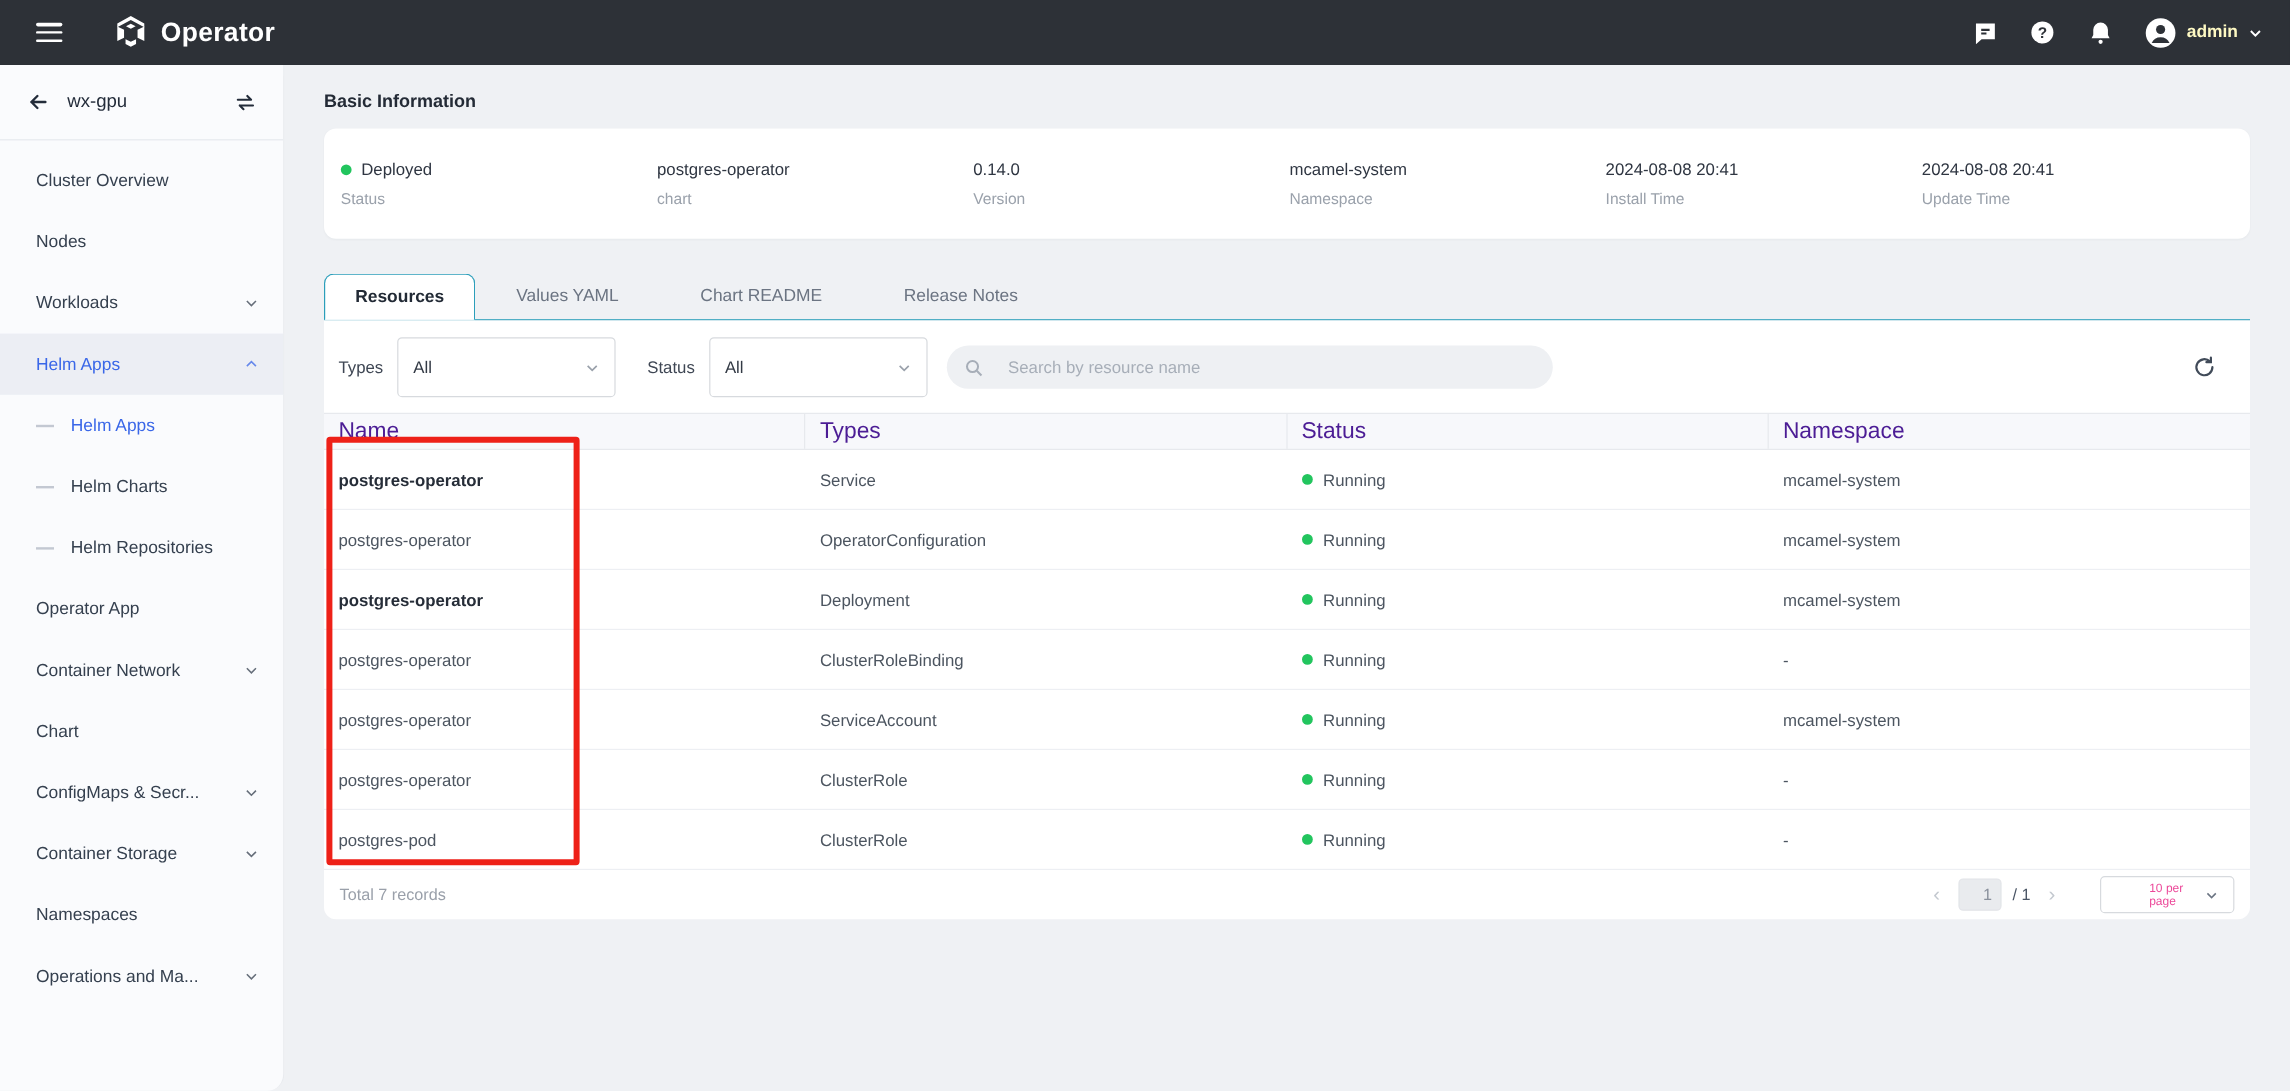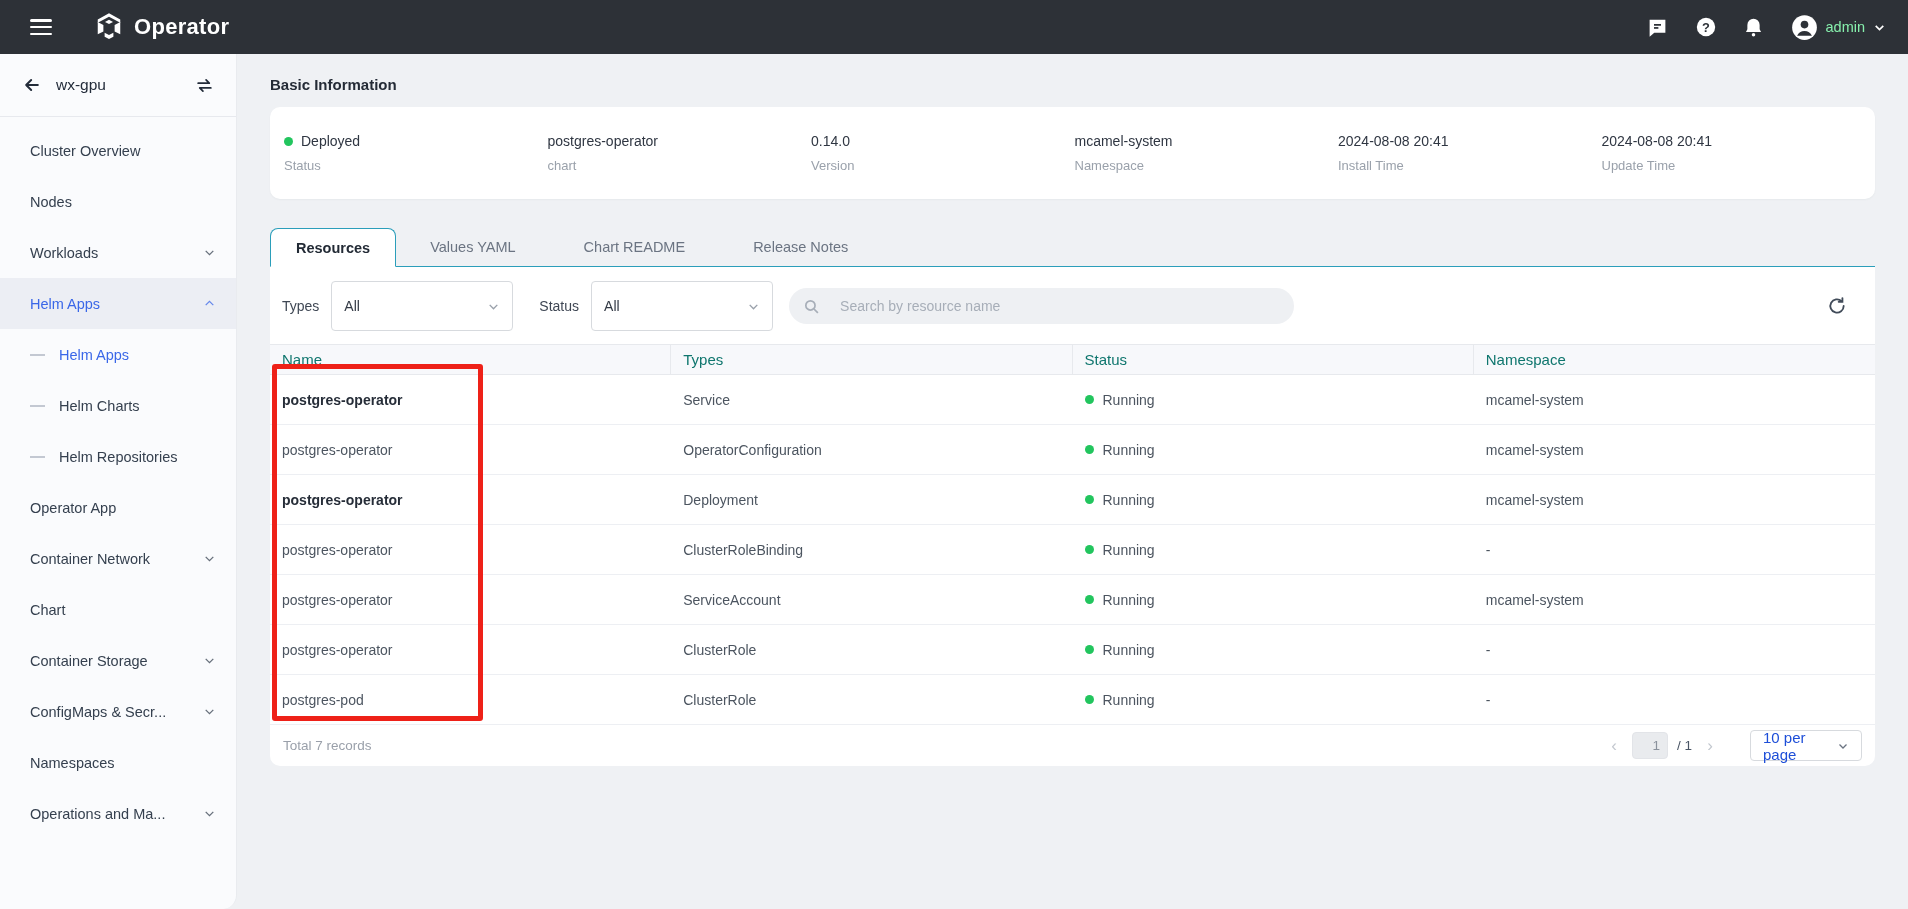--- a/index.html
+++ b/index.html
@@ -9,21 +9,21 @@
   
   .top-header { position:fixed; top:0; left:0; width:1908px; height:54px; background:#2d3137;
     display:flex; align-items:center; padding:0 22px; z-index:50; }
   .hamburger { width:22px; height:16px; display:flex; flex-direction:column; justify-content:space-between; cursor:pointer; margin-left:8px; }
   .hamburger span { display:block; height:2.5px; background:#fff; border-radius:2px; }
   .brand { display:flex; align-items:center; gap:10px; margin-left:42px; }
   .brand-name { color:#fff; font-size:22px; font-weight:700; letter-spacing:.3px; }
   .header-right { margin-left:auto; display:flex; align-items:center; gap:26px; }
   .hdr-icon { width:22px; height:22px; display:flex; align-items:center; justify-content:center; cursor:pointer; }
   .admin-wrap { display:flex; align-items:center; gap:8px; cursor:pointer; }
-  .admin-name { color:#86efac; font-size:14.5px; }
+  .admin-name { color:#fef9c3; font-size:14.5px;font-weight:bold; }
 
   
   .sidebar { position:fixed; top:54px; left:0; width:237px; height:855px; background:#fafbfd;
     border-right:1px solid #e9ebef; border-radius:0 0 14px 0; z-index:40; }
   .sidebar-top { display:flex; align-items:center; height:62px; padding:0 22px; gap:14px; }
   .sidebar-cluster-name { font-size:15.5px; color:#232c3a; font-weight:500; flex:1; }
   .sidebar-divider { height:1px; background:#e7e9ee; margin:0 0 8px 0; }
   .nav-item { height:51px; display:flex; align-items:center; padding:0 20px 0 30px; font-size:14.5px;
     color:#35404f; cursor:pointer; }
   .nav-item .label { flex:1; white-space:nowrap; overflow:hidden; text-overflow:ellipsis; }
@@ -70,21 +70,21 @@
     padding:0 14px; gap:20px; margin-left:4px; }
   .search-pill input { border:none; outline:none; background:transparent; font-size:14px; color:#333a45; flex:1;
     font-family:inherit; }
   .search-pill input::placeholder { color:#a7aeb8; }
   .refresh-btn { margin-left:auto; margin-right:14px; width:24px; height:24px; display:flex; align-items:center;
     justify-content:center; cursor:pointer; }
 
   
   .tbl-header { display:grid; grid-template-columns:1fr 1fr 1fr 1fr; height:31px; background:#f7f8fb;
     border-top:1px solid #e7e9ed; border-bottom:1px solid #e7e9ed; }
-  .tbl-header .hcell { display:flex; align-items:center; padding-left:12px; font-size:15px; color:#0f766e;
+  .tbl-header .hcell { display:flex; align-items:center; padding-left:12px; font-size:19px; color:#4c1d95;
     border-right:1px solid #e7e9ed; }
   .tbl-header .hcell:last-child { border-right:none; }
   .tbl-row { display:grid; grid-template-columns:1fr 1fr 1fr 1fr; height:50px; border-bottom:1px solid #edeff3; }
   .tbl-row .cell { display:flex; align-items:center; padding-left:12px; font-size:14px; color:#4c5560; }
   .tbl-row .cell.name { color:#4c5560; }
   .tbl-row .cell.name.bold { font-weight:700; color:#262d38; }
   .status-cell { display:flex; align-items:center; gap:9px; }
 
   
   .annotation-rect { position:absolute; left:2px; top:97px; width:211px; height:357px;
@@ -92,21 +92,21 @@
 
   
   .tbl-footer { display:flex; align-items:center; height:41px; padding:0 13px; }
   .total-records { font-size:13.5px; color:#9aa0aa; }
   .pager { margin-left:auto; display:flex; align-items:center; gap:9px; }
   .page-chevron { color:#c3c8cf; font-size:17px; width:18px; text-align:center; cursor:pointer; user-select:none; }
   .page-input { width:36px; height:27px; background:#e9ebee; border:1px solid #e2e4e8; border-radius:4px;
     text-align:right; padding-right:7px; font-size:13.5px; color:#8a919c; font-family:inherit; outline:none; }
   .page-of { font-size:13.5px; color:#4a5565; }
   .page-size { width:112px; height:31px; margin-left:22px; }
-  .page-size .sel-val { font-size:15px; color:#1d4ed8; }
+  .page-size .sel-val { font-size:10px; color:#ec4899;margin-left:28px; }
 
   svg { display:block; }
 </style>
 </head>
 <body>
 
 <header class="top-header">
   <div class="hamburger">
       <span></span>
       <span></span>
@@ -213,27 +213,27 @@
       <div class="nav-item">
         <span class="label">Container Network</span>
         <svg class="chev" width="13" height="13" viewBox="0 0 24 24" fill="none" stroke="currentColor" stroke-width="2.4">
           <path d="M5 9l7 7 7-7"></path>
         </svg>
       </div>
       <div class="nav-item">
         <span class="label">Chart</span>
       </div>
       <div class="nav-item">
+        <span class="label">ConfigMaps &amp; Secr...</span>
+        <svg class="chev" width="13" height="13" viewBox="0 0 24 24" fill="none" stroke="currentColor" stroke-width="2.4">
+          <path d="M5 9l7 7 7-7"></path>
+        </svg>
+      </div>
+      <div class="nav-item">
         <span class="label">Container Storage</span>
-        <svg class="chev" width="13" height="13" viewBox="0 0 24 24" fill="none" stroke="currentColor" stroke-width="2.4">
-          <path d="M5 9l7 7 7-7"></path>
-        </svg>
-      </div>
-      <div class="nav-item">
-        <span class="label">ConfigMaps &amp; Secr...</span>
         <svg class="chev" width="13" height="13" viewBox="0 0 24 24" fill="none" stroke="currentColor" stroke-width="2.4">
           <path d="M5 9l7 7 7-7"></path>
         </svg>
       </div>
       <div class="nav-item">
         <span class="label">Namespaces</span>
       </div>
       <div class="nav-item">
         <span class="label">Operations and Ma...</span>
         <svg class="chev" width="13" height="13" viewBox="0 0 24 24" fill="none" stroke="currentColor" stroke-width="2.4">

